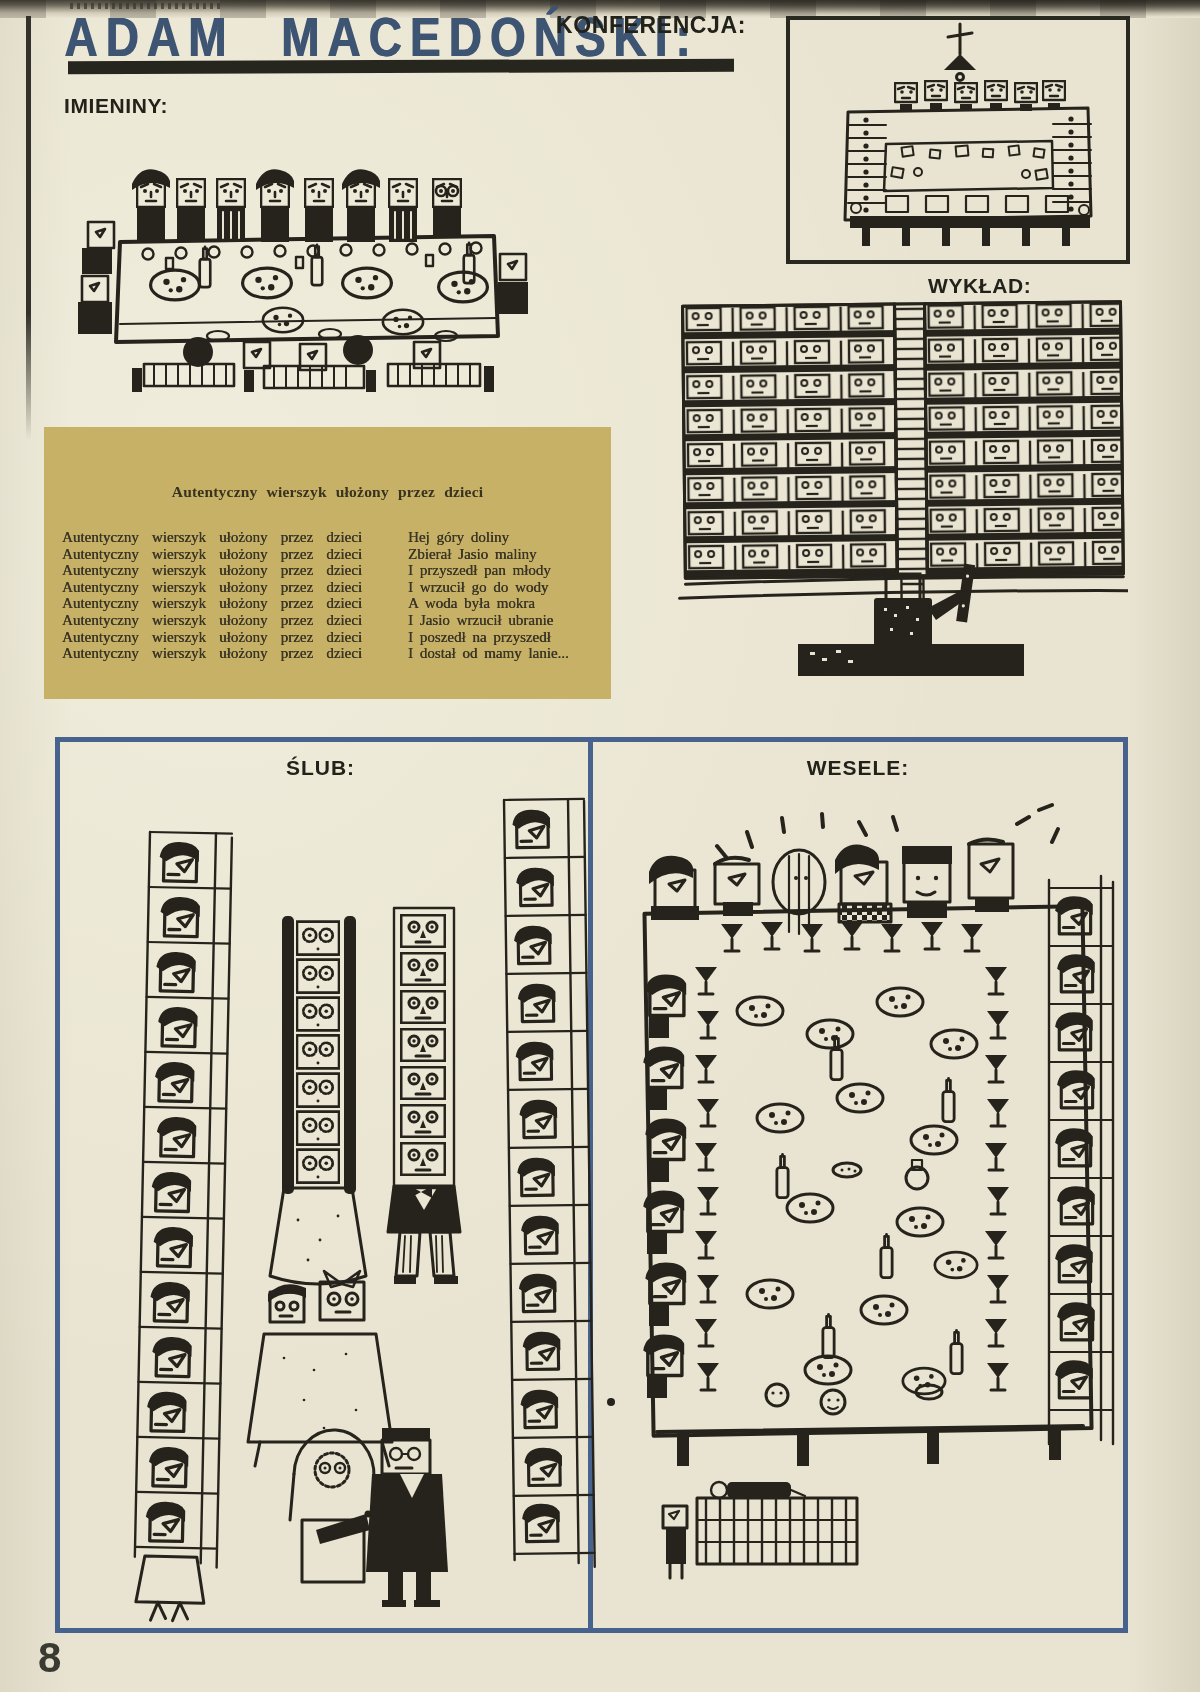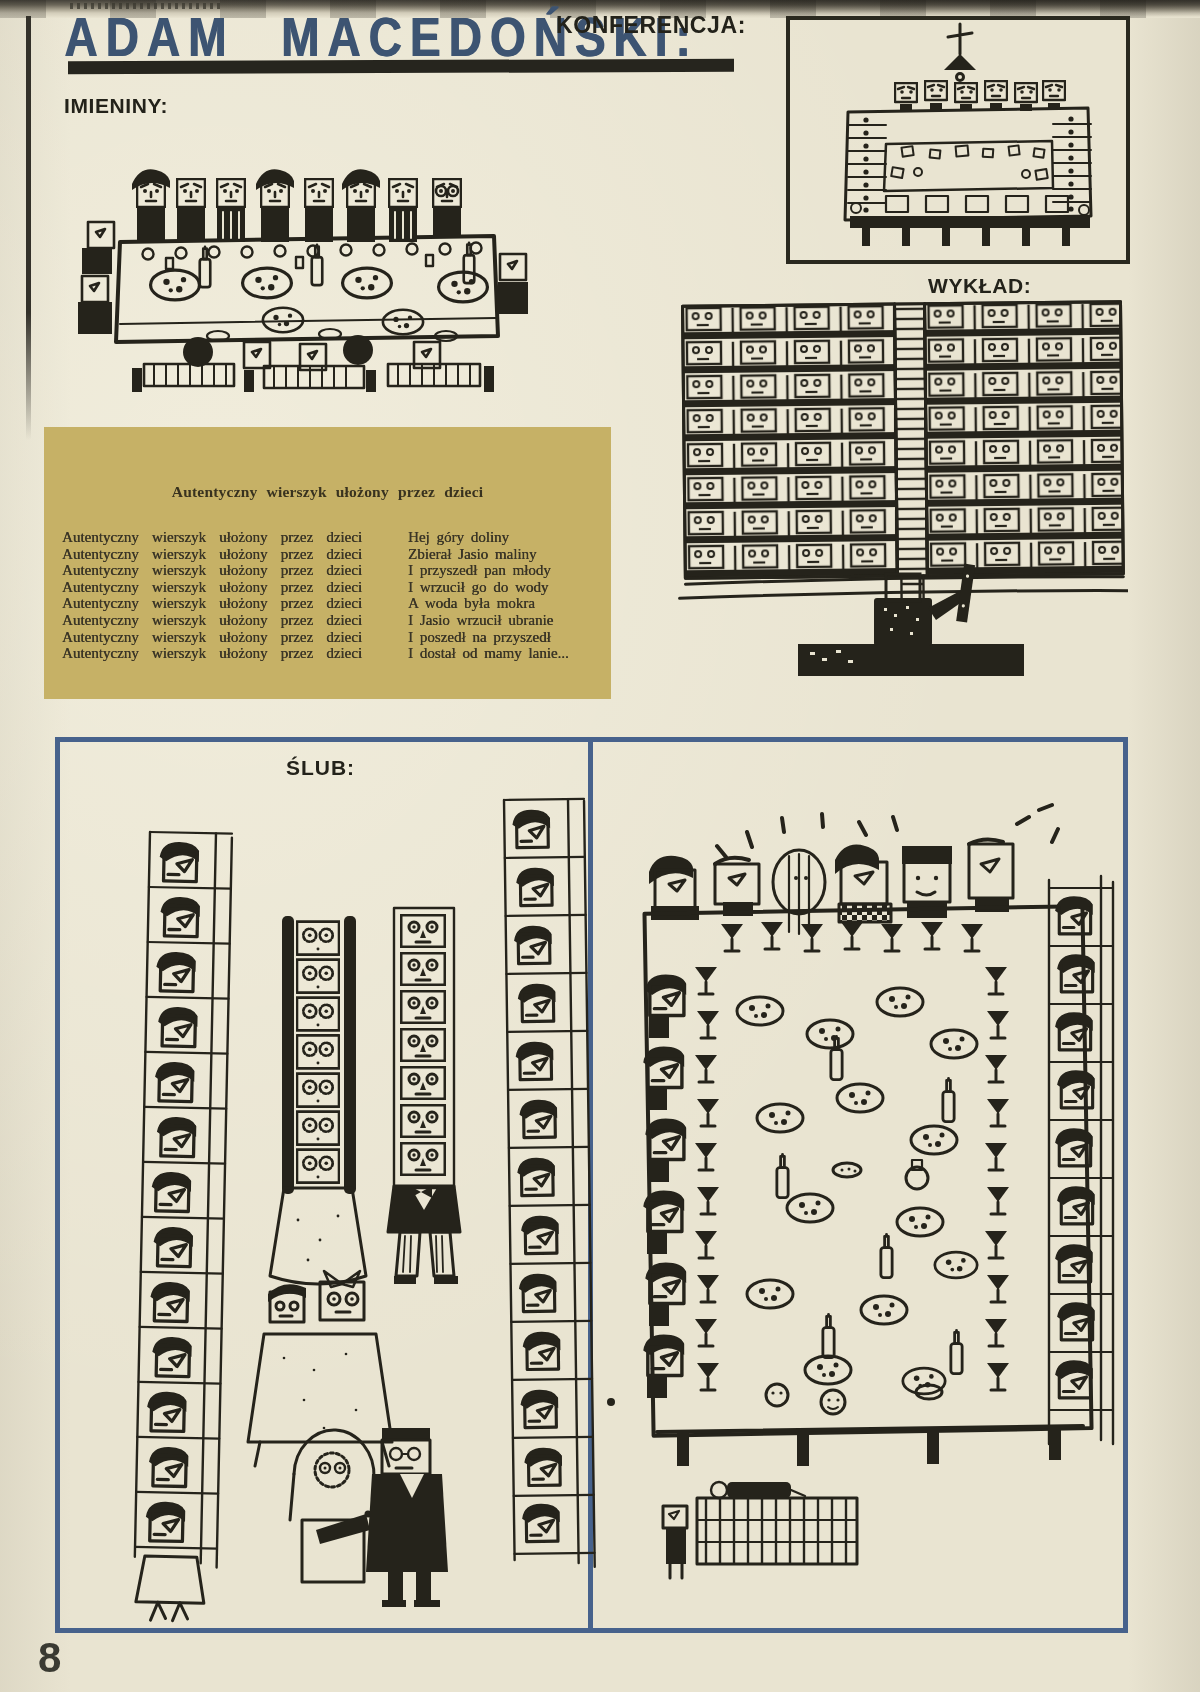--- a/index.html
+++ b/index.html
@@ -527,20 +527,21 @@
               <rect x="162" y="294" width="15" height="28" fill="#25231b" stroke="none"></rect>
               <rect x="128" y="322" width="24" height="7" fill="#25231b" stroke="none"></rect>
               <rect x="160" y="322" width="26" height="7" fill="#25231b" stroke="none"></rect>
             </g>
           </g>
         </g>
       </svg>
     </div>
 
     <div class="panel panel-r">
+      <div class="panel-label">WESELE:</div>
       <svg class="abs" style="left:4px;top:38px" width="518" height="846" viewBox="0 0 518 846">
         <defs>
           <pattern id="chk" width="10" height="10" patternUnits="userSpaceOnUse">
             <rect x="0" y="0" width="5" height="5" fill="#25231b"></rect>
               <rect x="5" y="5" width="5" height="5" fill="#25231b"></rect>
           </pattern>
           <pattern id="slat" width="14" height="70" patternUnits="userSpaceOnUse">
             <path d="M7,0 V70" stroke="#25231b" stroke-width="2.4" fill="none"></path>
           </pattern>
         </defs>

